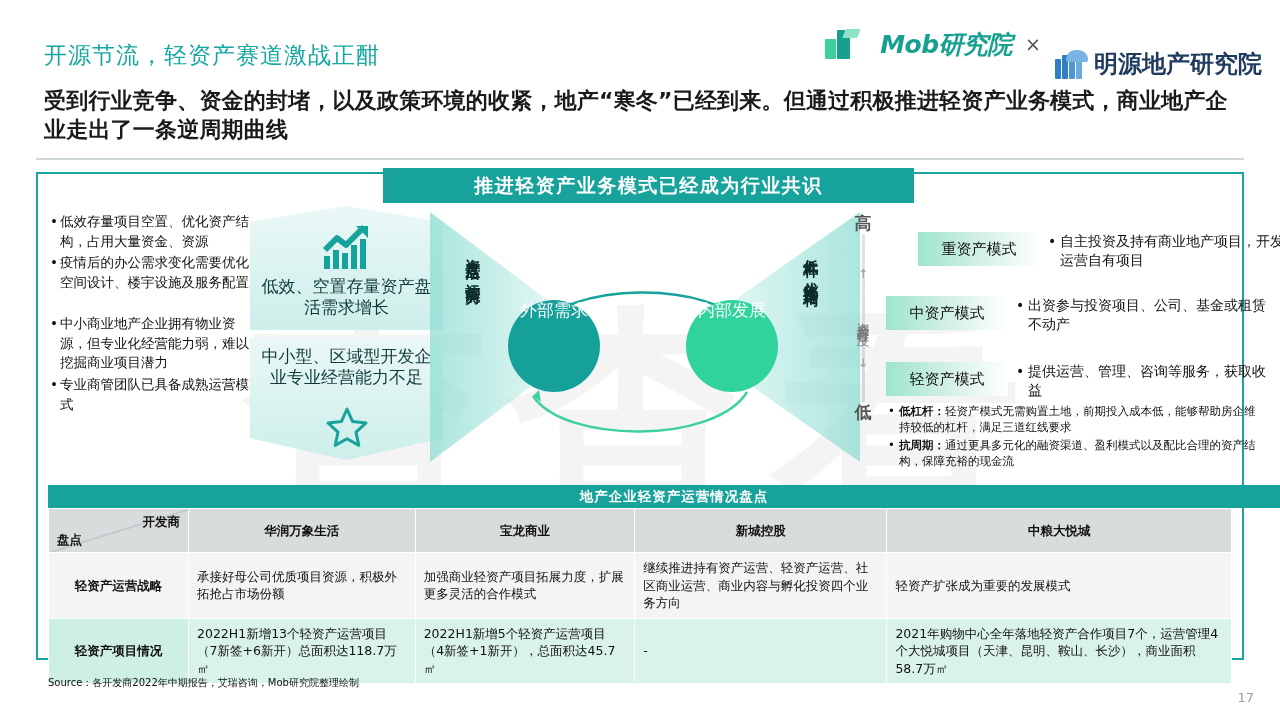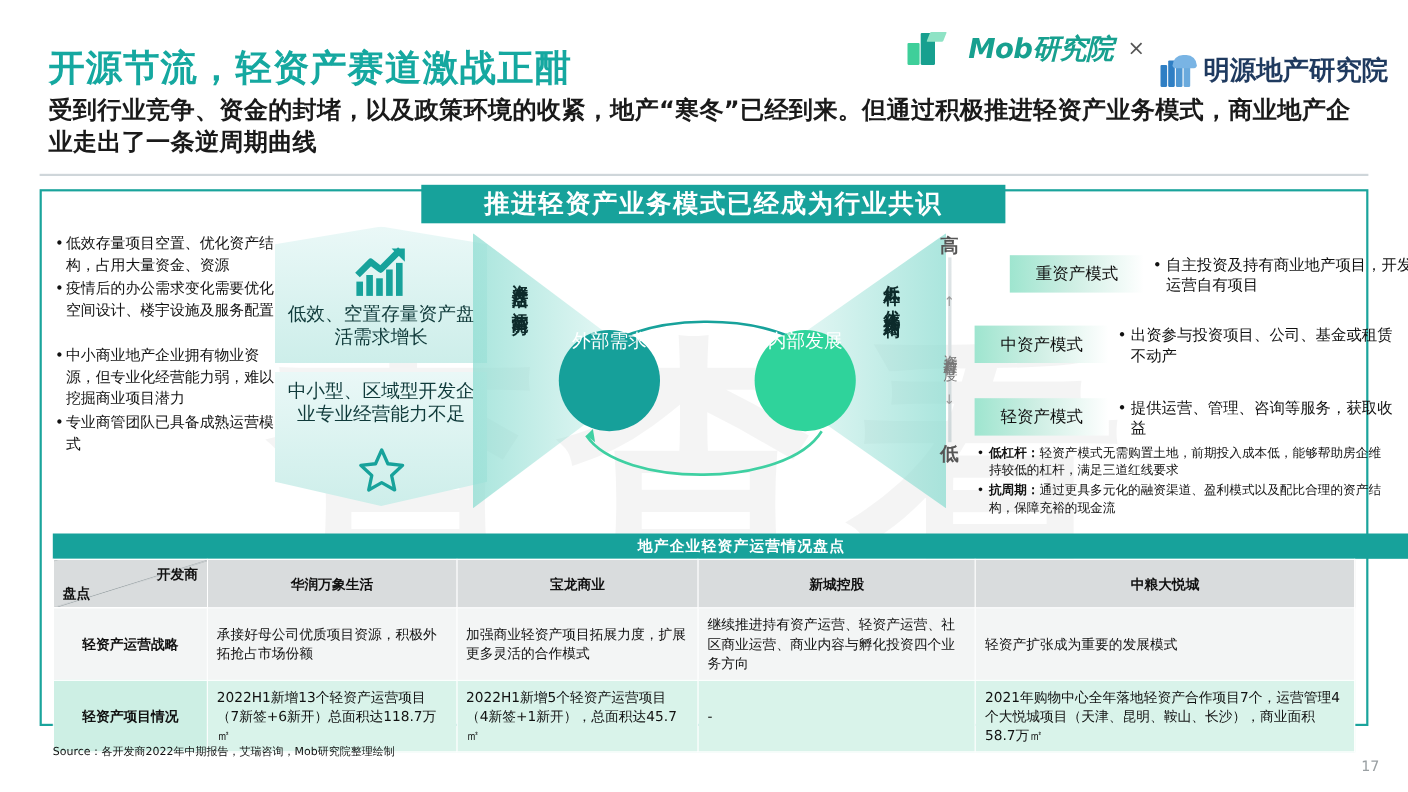--- a/index.html
+++ b/index.html
@@ -34,37 +34,37 @@
   .logo-x { font-size: 19px; color:#555; padding: 0 3px; }
   .logo-my { display:flex; align-items:center; gap:6px;margin-top:40px; }
   .my-mark { position:relative; width:34px; height:30px; }
   .my-mark .p { position:absolute; bottom:0; width:6px; background:#2f7fc4; border-radius:1px;}
   .my-mark .cap { position:absolute; top:1px; left:12px; width:22px; height:12px; background:#79b4e4; border-radius:11px 11px 3px 3px;}
   .my-text { font-size: 24px; font-weight: 800; color:#1f3a5f; letter-spacing:0px;}
 
   
   .title-main {
     position:absolute; left: 44px; top: 40px;
-    font-size: 33px; font-weight: 700; color:#15a8a0; letter-spacing:1px;
+    font-size: 23px; font-weight: 400; color:#15a8a0; letter-spacing:1px;
   }
   .title-sub {
     position:absolute; left: 44px; top: 86px; width: 1200px;
     font-size: 22px; font-weight: 800; color:#1a1a1a; line-height: 1.32;
     letter-spacing: 0.2px;
   }
   .rule { position:absolute; left:36px; top:158px; width:1208px; height:2px; background:#cfd6da; }
 
   
   .panel {
     position:absolute; left:36px; top:172px; width:1208px; height:488px;
     border:2px solid #1aa49c; background:transparent;
   }
   .banner {
     position:absolute; left:383px; top:168px; width:531px; height:35px;
-    background:#17a29b; color:#fff; font-size:23px; font-weight:800;
+    background:#17a29b; color:#fff; font-size:19px; font-weight:800;
     display:flex; align-items:center; justify-content:center; letter-spacing:1.5px;
   }
 
   
   .left-bullets { position:absolute; left:48px; top:212px; width:210px; }
   .bgroup { margin-bottom: 14px; }
   .bullet { display:flex; font-size:13.5px; color:#111; line-height:1.45; margin-bottom:2px; }
   .bullet .dot { width:12px; flex:0 0 12px; text-align:center; }
   .bullet .txt { flex:1; }
 

